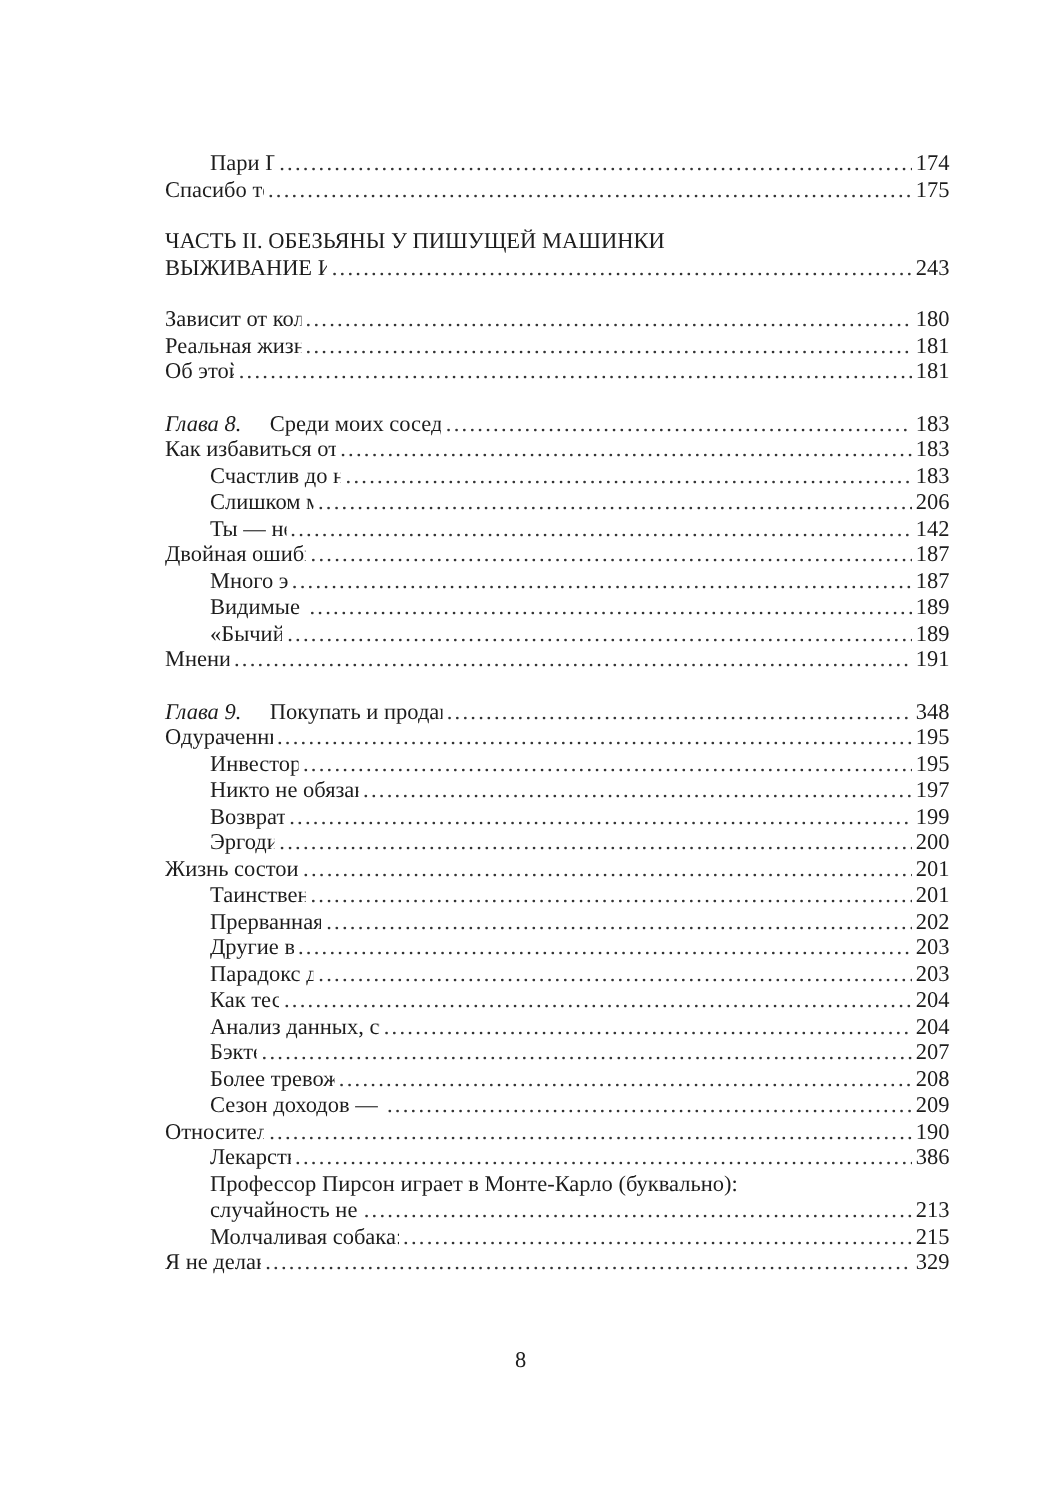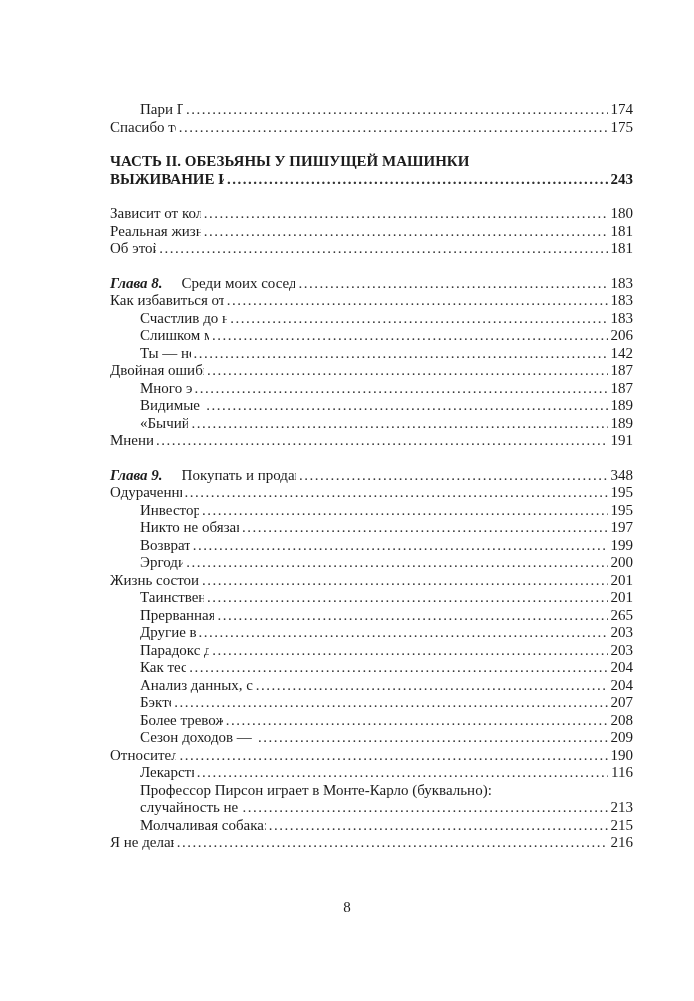--- a/index.html
+++ b/index.html
@@ -22,22 +22,22 @@
   }
   .toc-block { margin-top: 17px; }
   .toc-block:first-child { margin-top: 0; }
   .toc-line {
     display: flex;
     align-items: baseline;
     white-space: nowrap;
     line-height: 17.5px;
   }
   .toc-line.indent-1 { padding-left: 30px; }
-  .toc-line.bold { font-weight: bold; }
-  .prefix { font-style: italic; margin-right: 19px; flex: 0 0 auto; font-weight: bold; }
+  .toc-line.bold { font-weight: normal; }
+  .prefix { font-style: italic; margin-right: 19px; flex: 0 0 auto; }
   .title { flex: 0 1 auto; overflow: hidden; }
   .dots {
     flex: 1 1 auto;
     overflow: hidden;
     margin: 0 3px;
     min-width: 10px;
     color: #333333;
   }
   .dots::after {
     content: "......................................................................................................................................................................";
@@ -212,21 +212,21 @@
         <div class="toc-line indent-1">
 
     <span class="title">Таинственное письмо</span>
     <span class="dots"></span>
     <span class="pageno">201</span>
   </div>
         <div class="toc-line indent-1">
 
     <span class="title">Прерванная игра в теннис</span>
     <span class="dots"></span>
-    <span class="pageno">265</span>
+    <span class="pageno">202</span>
   </div>
         <div class="toc-line indent-1">
 
     <span class="title">Другие выжившие</span>
     <span class="dots"></span>
     <span class="pageno">203</span>
   </div>
         <div class="toc-line indent-1">
 
     <span class="title">Парадокс дня рождения</span>
@@ -266,21 +266,21 @@
         <div class="toc-line">
 
     <span class="title">Относительная удача</span>
     <span class="dots"></span>
     <span class="pageno">190</span>
   </div>
         <div class="toc-line indent-1">
 
     <span class="title">Лекарства от рака</span>
     <span class="dots"></span>
-    <span class="pageno">116</span>
+    <span class="pageno">386</span>
   </div>
         <div class="toc-line indent-1">
 
     <span class="title">Профессор Пирсон играет в Монте-Карло (буквально):</span>
 
   </div>
         <div class="toc-line indent-1">
 
     <span class="title">случайность не выглядит случайной!</span>
     <span class="dots"></span>
@@ -289,18 +289,18 @@
         <div class="toc-line indent-1">
 
     <span class="title">Молчаливая собака: об ошибках в научном знании</span>
     <span class="dots"></span>
     <span class="pageno">215</span>
   </div>
         <div class="toc-line">
 
     <span class="title">Я не делаю выводов</span>
     <span class="dots"></span>
-    <span class="pageno">216</span>
+    <span class="pageno">329</span>
   </div>
       </div>
     </div>
   <div class="footer">8</div>
 </div>
 
 </body></html>

